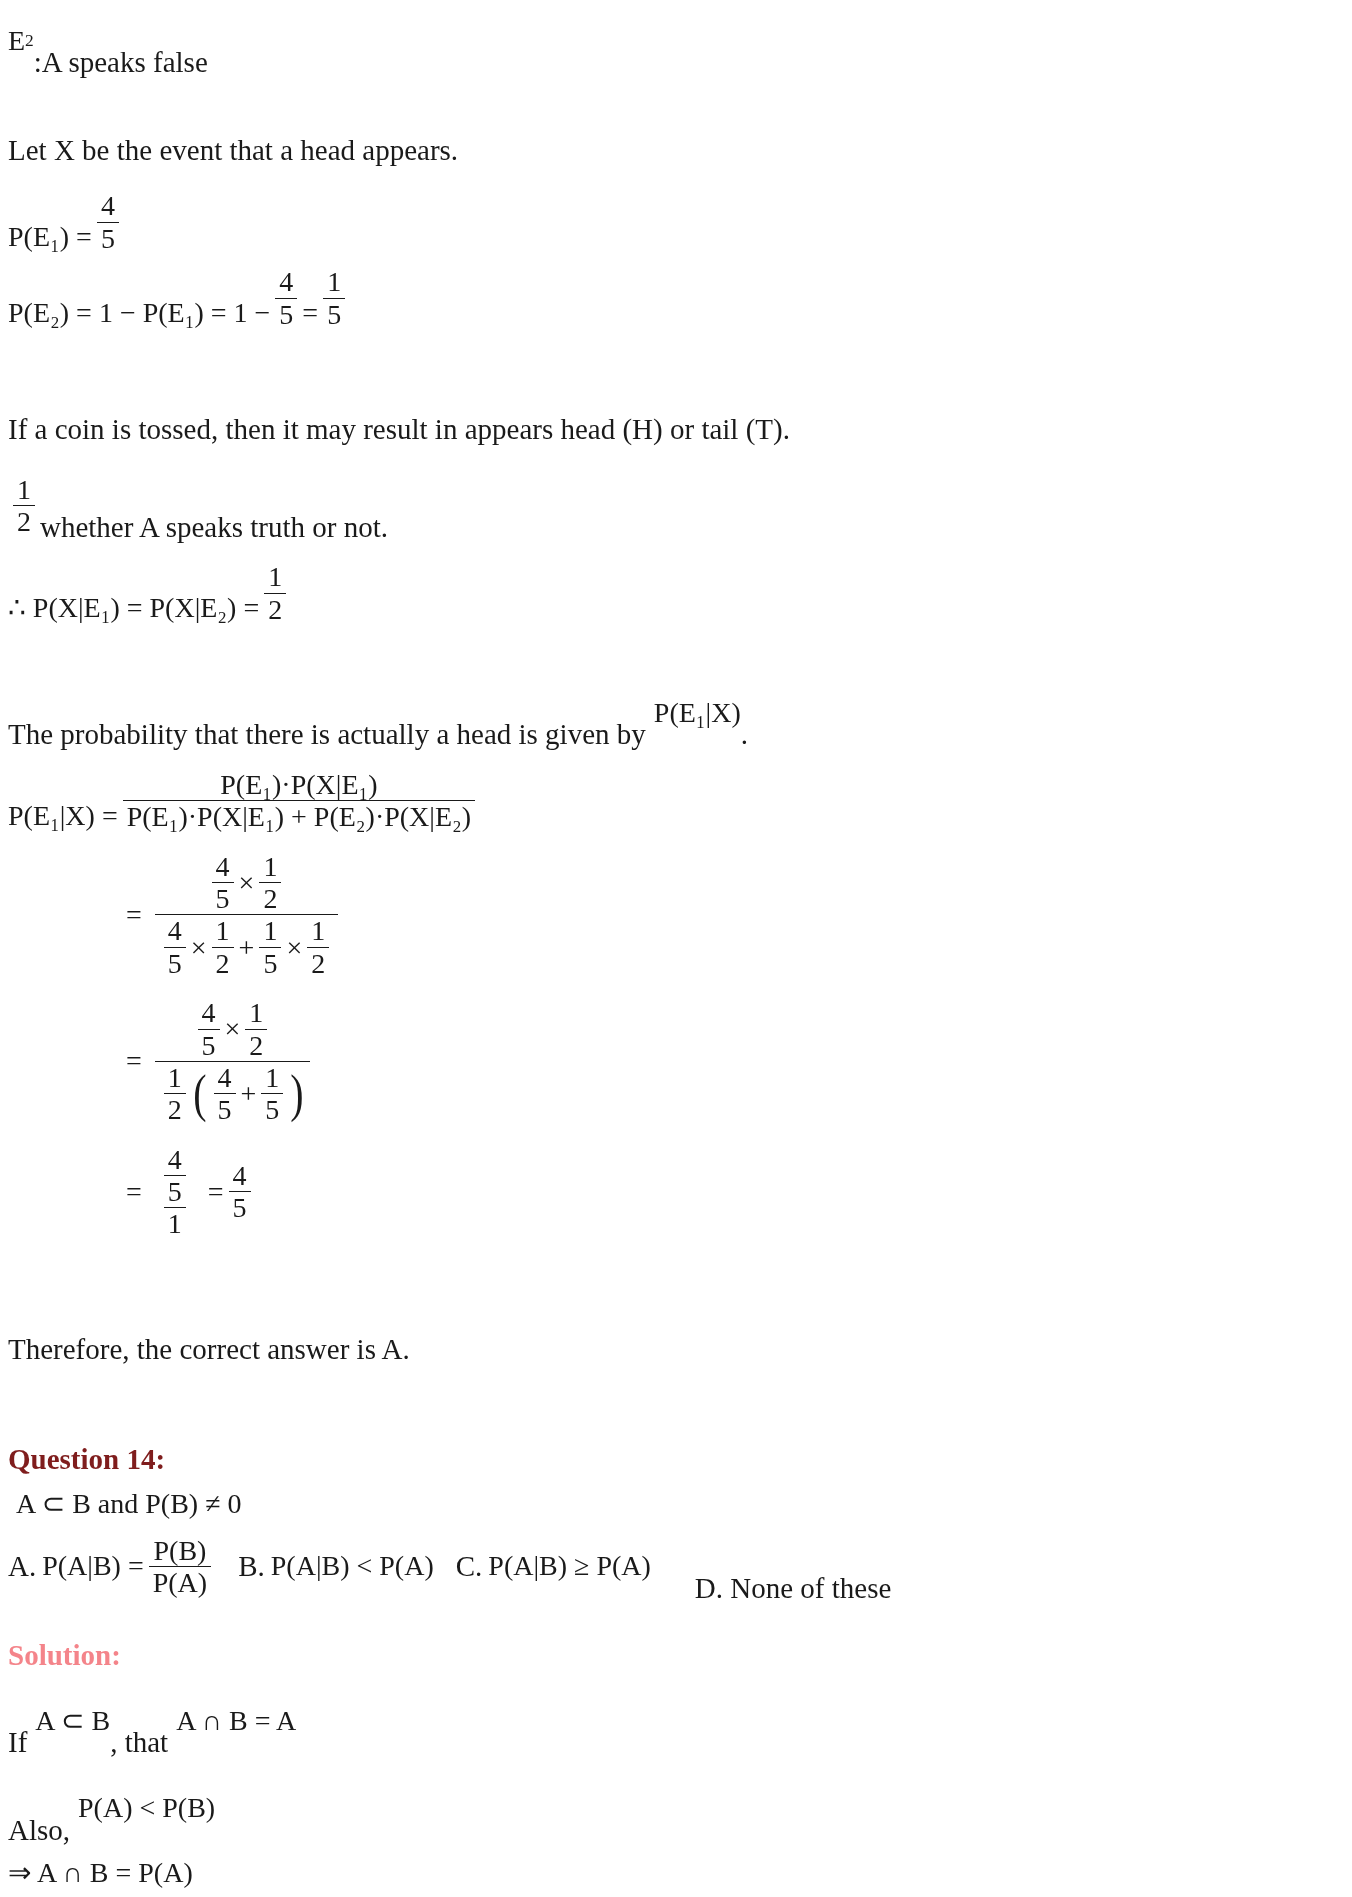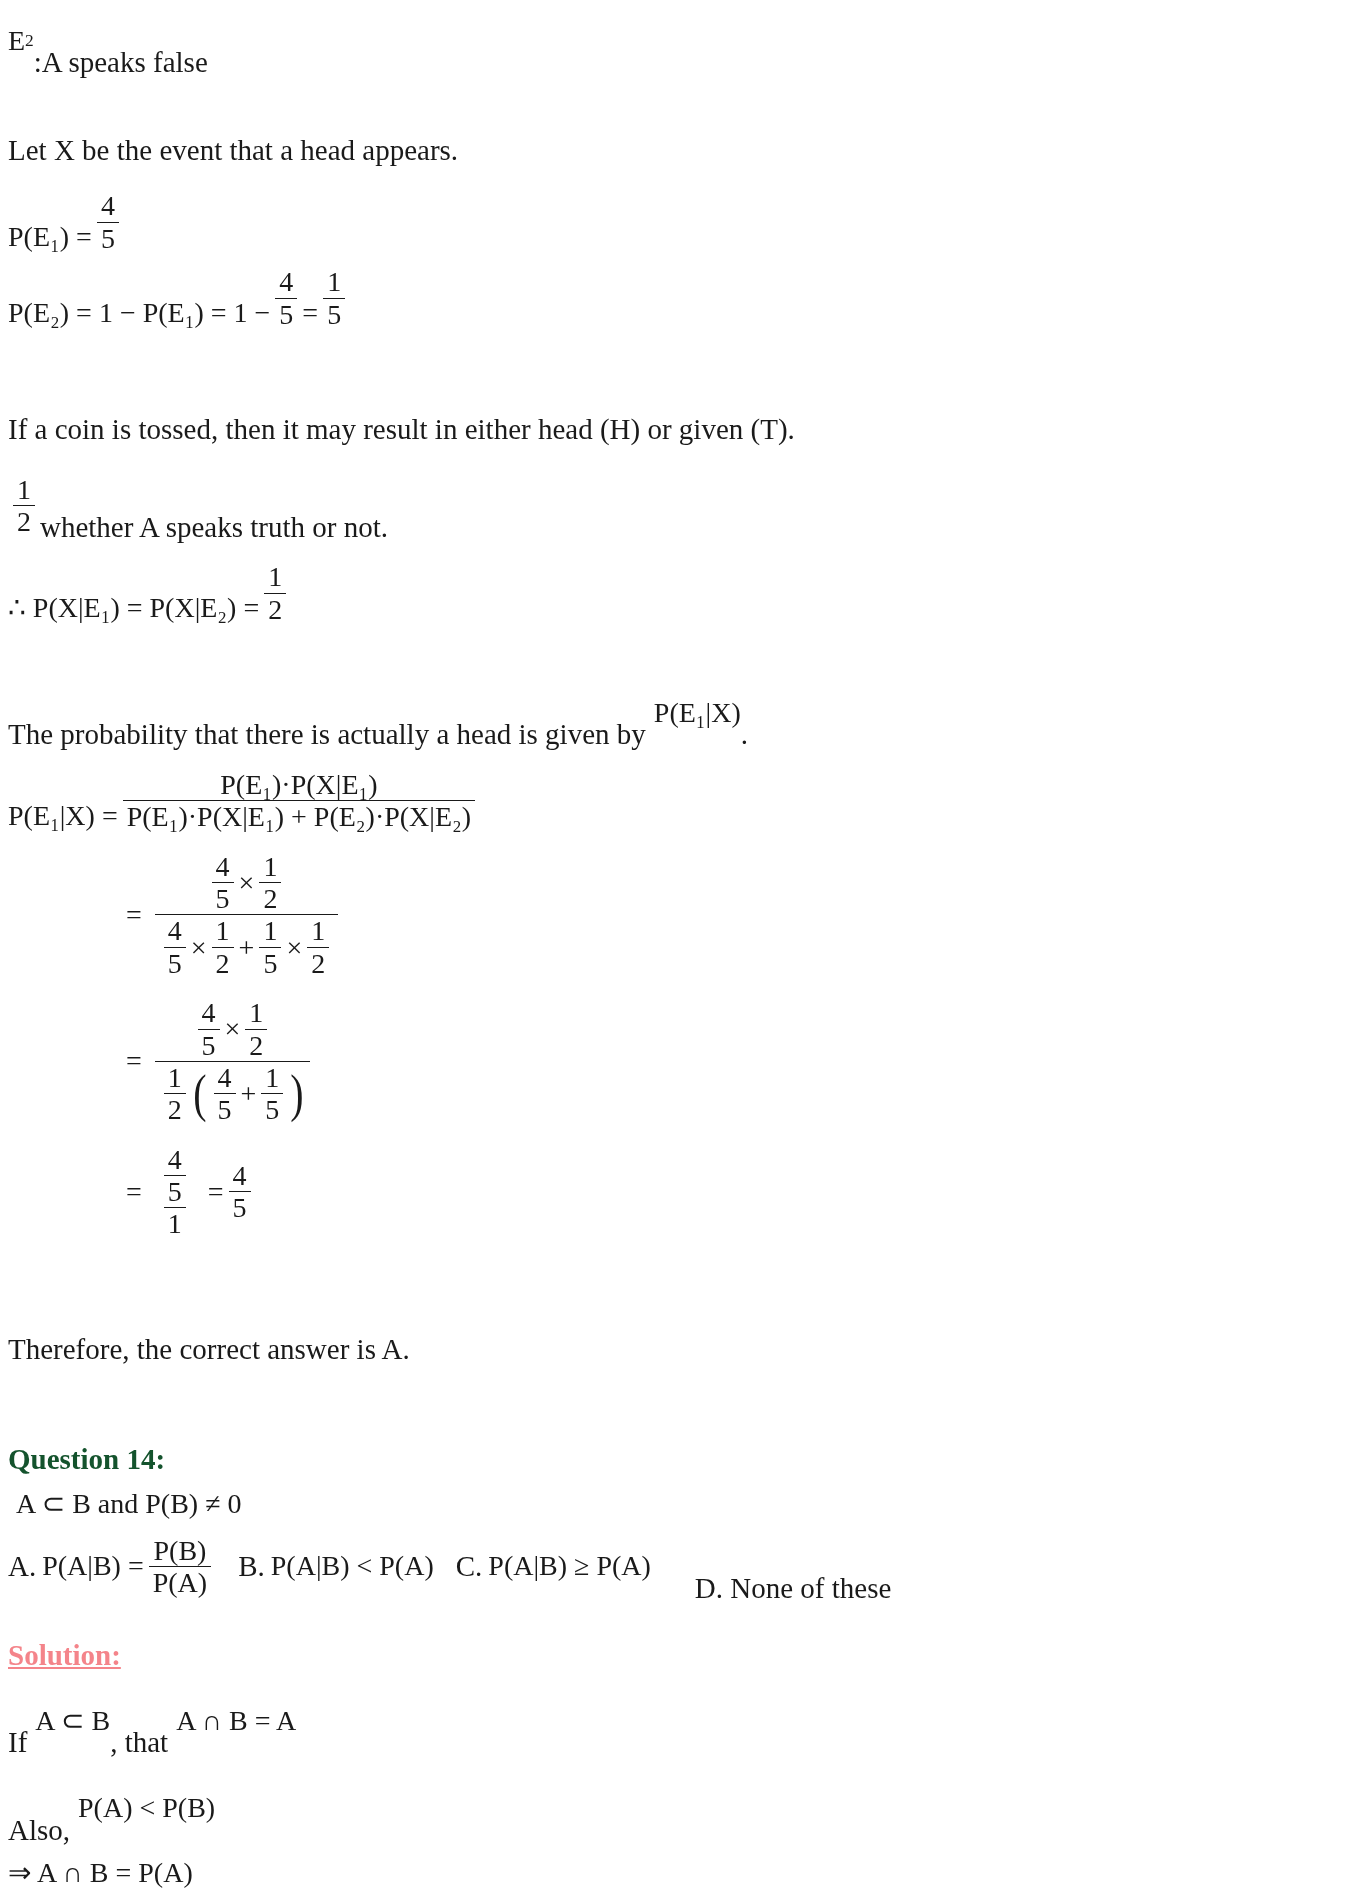--- a/index.html
+++ b/index.html
@@ -68,31 +68,30 @@
   }
   .gap-sm { width: 8px; display: inline-block; }
   .gap-md { width: 22px; display: inline-block; }
   .spacer-10 { height: 10px; }
   .spacer-16 { height: 16px; }
   .spacer-24 { height: 24px; }
   .spacer-34 { height: 34px; }
   .spacer-44 { height: 44px; }
 
   .qheading {
-    color: #14532d;
+    color: #7f1d1d;
     font-weight: bold;
     font-size: 29px;
     margin: 0 0 10px 0;
   }
   .solheading {
     color: #f4848a;
     font-weight: bold;
     font-size: 29px;
     margin: 0 0 8px 0;
-    text-decoration: underline;
   }
   .opts {
     display: flex;
     align-items: center;
     font-size: 29px;
     margin-top: 6px;
   }
   .opts .olabel { margin-right: 6px; }
   .indent-eq {
     display: flex;
@@ -141,21 +140,21 @@
     <span class="math">=</span>
     <span class="frac math">
       <span class="num">1</span>
       <span class="den">5</span>
     </span>
   </div>
 
   <div class="spacer-34"></div>
 
   <div class="line">
-    <span class="txt">If a coin is tossed, then it may result in either head (H) or given (T).</span>
+    <span class="txt">If a coin is tossed, then it may result in appears head (H) or tail (T).</span>
   </div>
 
   <div class="spacer-10"></div>
 
   <div class="line">
     <span class="frac math">
       <span class="num">1</span>
       <span class="den">2</span>
     </span>
     <span class="txt">whether A speaks truth or not.</span>

